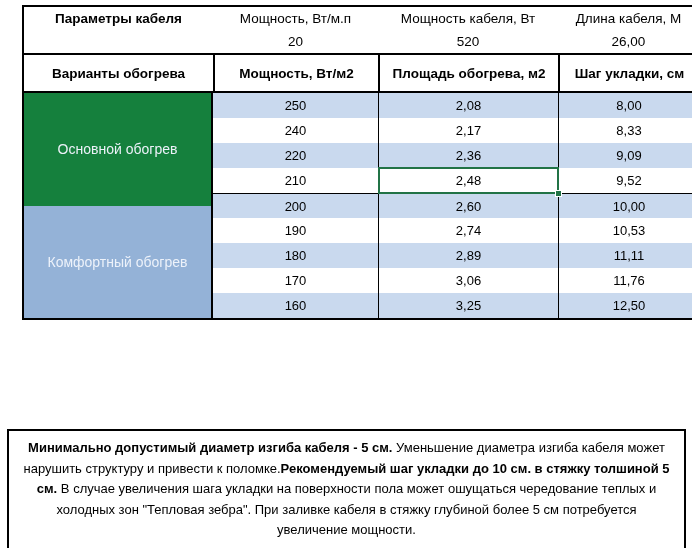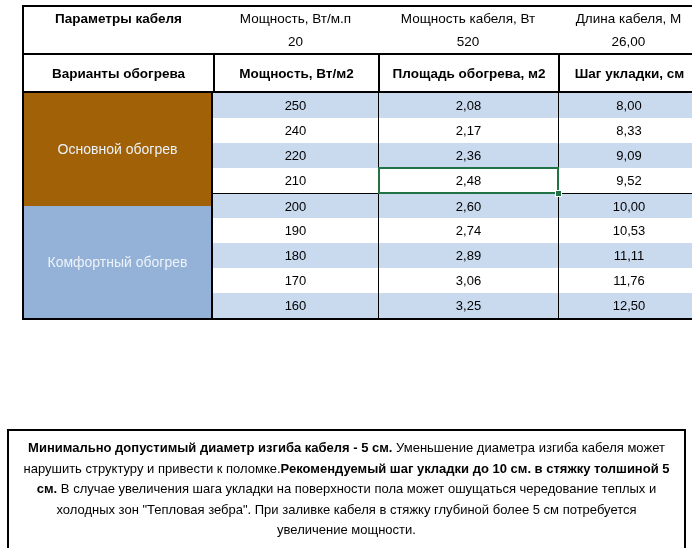--- a/index.html
+++ b/index.html
@@ -54,21 +54,21 @@
     box-sizing: border-box;
     display: flex; flex-direction: column;
   }
   .cat {
     flex: 1;
     display: flex; align-items: center; justify-content: center;
     color: #edf2fa;
     font-size: 14px;
     white-space: nowrap;
   }
-  .cat.main    { background: #a16207; }
+  .cat.main    { background: #15803d; }
   .cat.comfort { background: #94b2d7; }
   .rows { flex: 1; display: flex; flex-direction: column; }
   .drow {
     display: grid;
     grid-template-columns: 165px 180px 1fr;
     height: 25px;
     background: #ffffff;
   }
   .drow:nth-child(odd) { background: #c9d9ee; }
   .drow.gstart .d-cell { border-top: 1px solid #000; }

